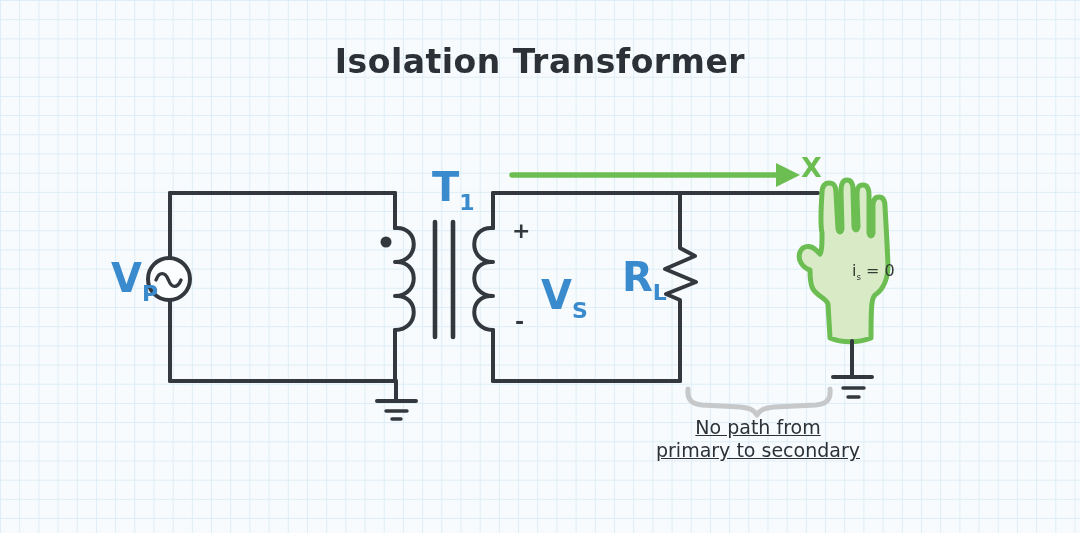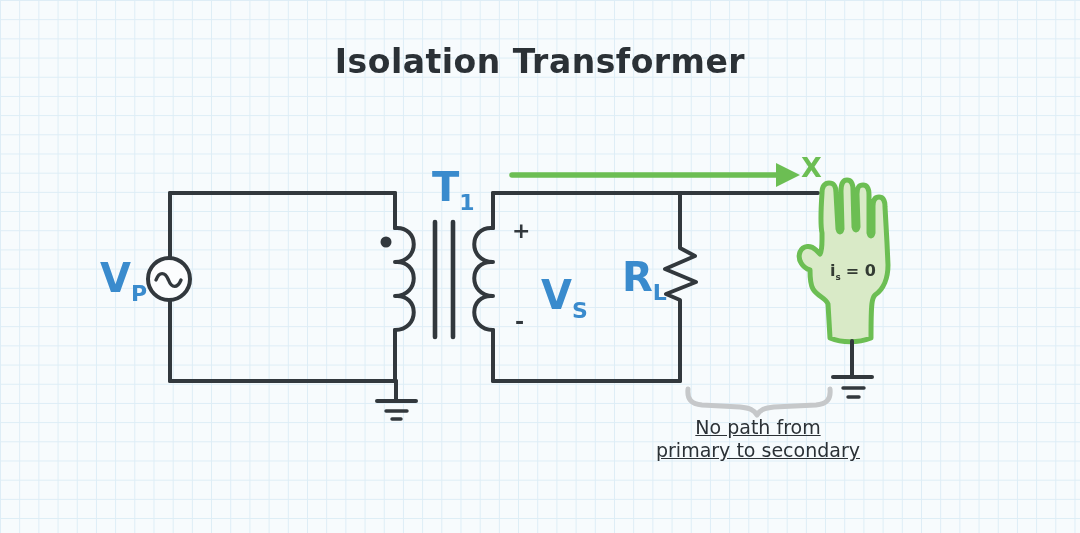--- a/index.html
+++ b/index.html
@@ -28,21 +28,21 @@
   .lbl sub{font-size:0.55em;}
   .blue{color:var(--label-blue,#3a8bcd);font-weight:600;}
   .title{
     position:absolute;left:0;right:0;top:42px;
     text-align:center;font-size:33px;font-weight:bold;
     color:#2b3136;letter-spacing:0.5px;
   }
   .sign{font-size:22px;font-weight:bold;}
   .big{font-size:40px;}
   .xmark{color:var(--accent-green,#6cbe53);font-size:27px;font-weight:600;}
-  .hand-current{font-size:16px;color:#333b33;font-weight:700;}
+  .hand-current{font-size:16px;color:#333b33;font-weight:400;margin-left:22px;}
   .hand-current .eq{margin-left:5px;}
   .caption{
     position:absolute;left:627px;top:416px;width:262px;
     text-align:center;font-size:19px;line-height:1.22;color:#2b3136;text-decoration:underline;
   }
 </style>
 </head>
 <body>
 
 <div class="canvas">
@@ -124,21 +124,21 @@
       <path class="ink thin" d="M843,388 H864"></path>
       <path class="ink thin" d="M848,397 H859"></path>
     </g>
 
     <g>
       <path class="brace" d="M688,389 C687,399 691,404 702,405 L740,407 C750,408 754,410 757,415
                C760,410 764,408 774,407 L816,405 C827,404 831,399 830,389"></path>
     </g>
   </svg>
 
-  <div class="lbl blue big" style="left:100px;top:255px;">
+  <div class="lbl blue big" style="left:111px;top:255px;">
     <span>V</span><sub>P</sub>
   </div>
 
   <div class="lbl blue big" style="left:432px;top:164px;">
     <span>T</span><sub>1</sub>
   </div>
 
   <div class="lbl sign" style="left:512px;top:218px;">+</div>
 
   <div class="lbl blue big" style="left:506px;top:272px;margin-left:35px;">

